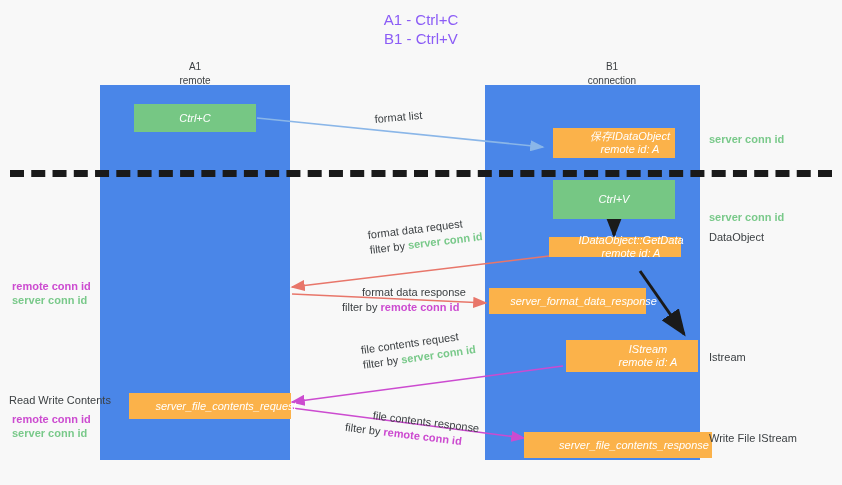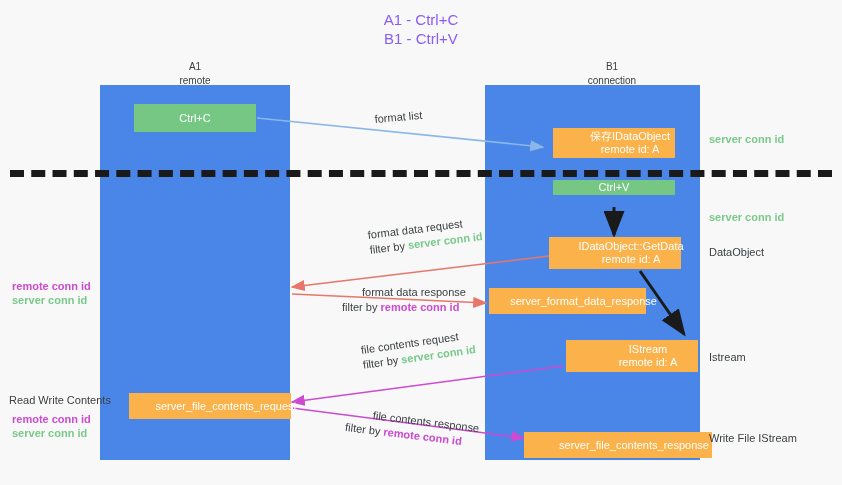--- a/index.html
+++ b/index.html
@@ -22,21 +22,21 @@
     position:absolute;text-align:center;font-size:10px;line-height:14px;color:#3c4043;
   }
 
   .lane{
     position:absolute;background:#4a86e8;
   }
 
   .box{
     position:absolute;box-sizing:border-box;
     display:flex;flex-direction:column;align-items:center;justify-content:center;
-    color:#ffffff;font-size:11px;line-height:13px;text-align:right;
+    color:#ffffff;font-size:11px;line-height:13px;text-align:right;font-style:italic;
   }
   .box.orange{background:#fbb24a;padding-left:32px;}
   .box.green{background:#76c784;}
   .box .l2{font-size:11px;}
 
   .side-label{position:absolute;font-size:11px;line-height:14px;}
   .green-txt{color:#79c98a;font-weight:bold;}
   .magenta-txt{color:#cc4bd0;font-weight:bold;}
   .dark-txt{color:#3c4043;}
 
@@ -115,25 +115,25 @@
 
   <div class="box orange" style="left:129px;top:393px;width:162px;height:26px;">
     <div>server_file_contents_request</div>
   </div>
 
   <div class="box orange" style="left:553px;top:128px;width:122px;height:30px;">
     <div>保存IDataObject</div>
     <div class="l2">remote id: A</div>
   </div>
 
-  <div class="box green" style="left:553px;top:180px;width:122px;height:15px;">
+  <div class="box green" style="left:553px;top:180px;width:122px;height:39px;">
     <div>Ctrl+V</div>
   </div>
 
-  <div class="box orange" style="left:549px;top:237px;width:132px;height:32px;">
+  <div class="box orange" style="left:549px;top:237px;width:132px;height:20px;">
     <div>IDataObject::GetData</div>
     <div class="l2">remote id: A</div>
   </div>
 
   <div class="box orange" style="left:489px;top:288px;width:157px;height:26px;">
     <div>server_format_data_response</div>
   </div>
 
   <div class="box orange" style="left:566px;top:340px;width:132px;height:32px;">
     <div>IStream</div>
@@ -161,21 +161,21 @@
     <div><span class="dark-txt">filter by </span><span class="green-txt">server conn id</span></div>
   </div>
 
   <div class="edge-label rot" style="left:348px;top:405px;transform:rotate(7deg);">
     <div style="padding-left:26px;">file contents response</div>
     <div style="padding-left:0px;"><span class="dark-txt">filter by </span><span class="magenta-txt">remote conn id</span></div>
   </div>
 
   <div class="side-label green-txt" style="left:709px;top:132px;">server conn id</div>
   <div class="side-label green-txt" style="left:709px;top:210px;">server conn id</div>
-  <div class="side-label dark-txt" style="left:709px;top:245px;text-align:center;">DataObject</div>
+  <div class="side-label dark-txt" style="left:709px;top:230px;text-align:center;">DataObject</div>
   <div class="side-label dark-txt" style="left:709px;top:350px;">Istream</div>
   <div class="side-label dark-txt" style="left:709px;top:431px;">Write File IStream</div>
 
   <div class="side-label magenta-txt" style="left:12px;top:279px;">remote conn id</div>
   <div class="side-label green-txt" style="left:12px;top:293px;">server conn id</div>
 
   <div class="side-label dark-txt" style="left:9px;top:393px;">Read Write Contents</div>
   <div class="side-label magenta-txt" style="left:12px;top:412px;">remote conn id</div>
   <div class="side-label green-txt" style="left:12px;top:426px;">server conn id</div>
 

